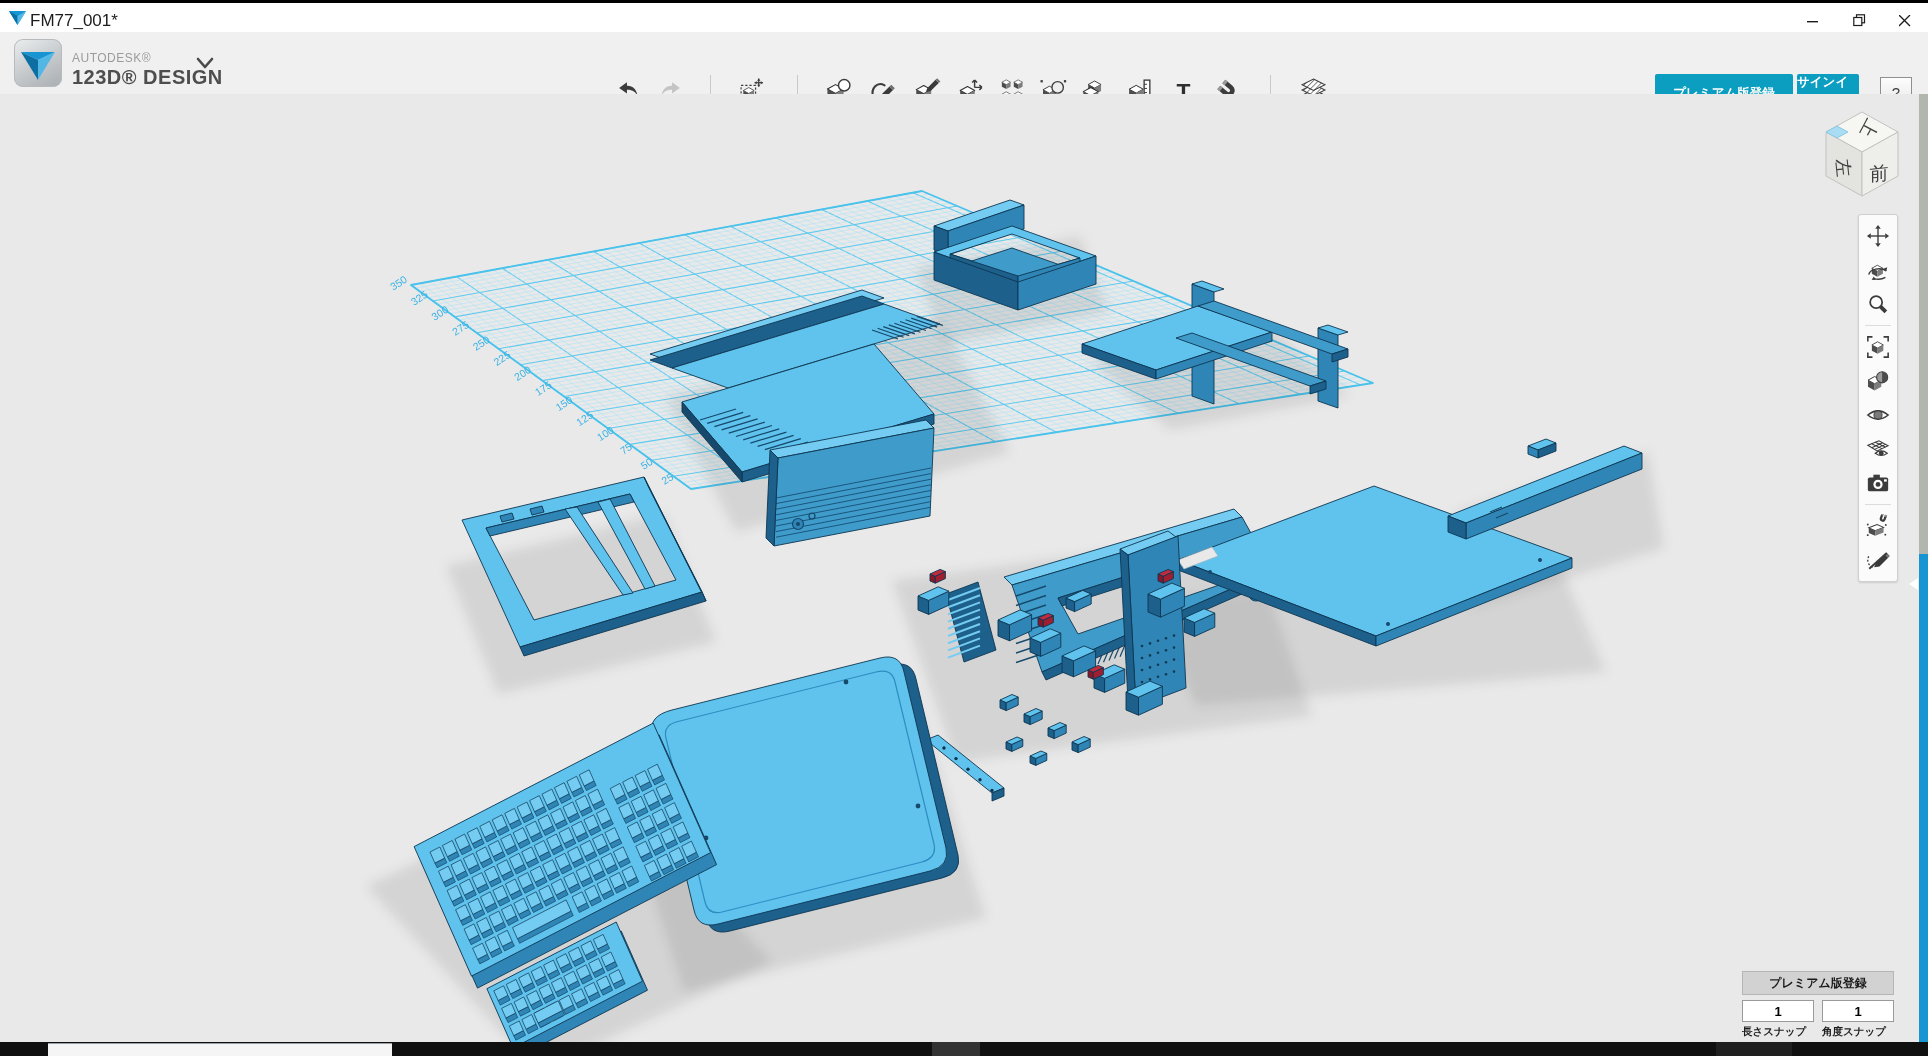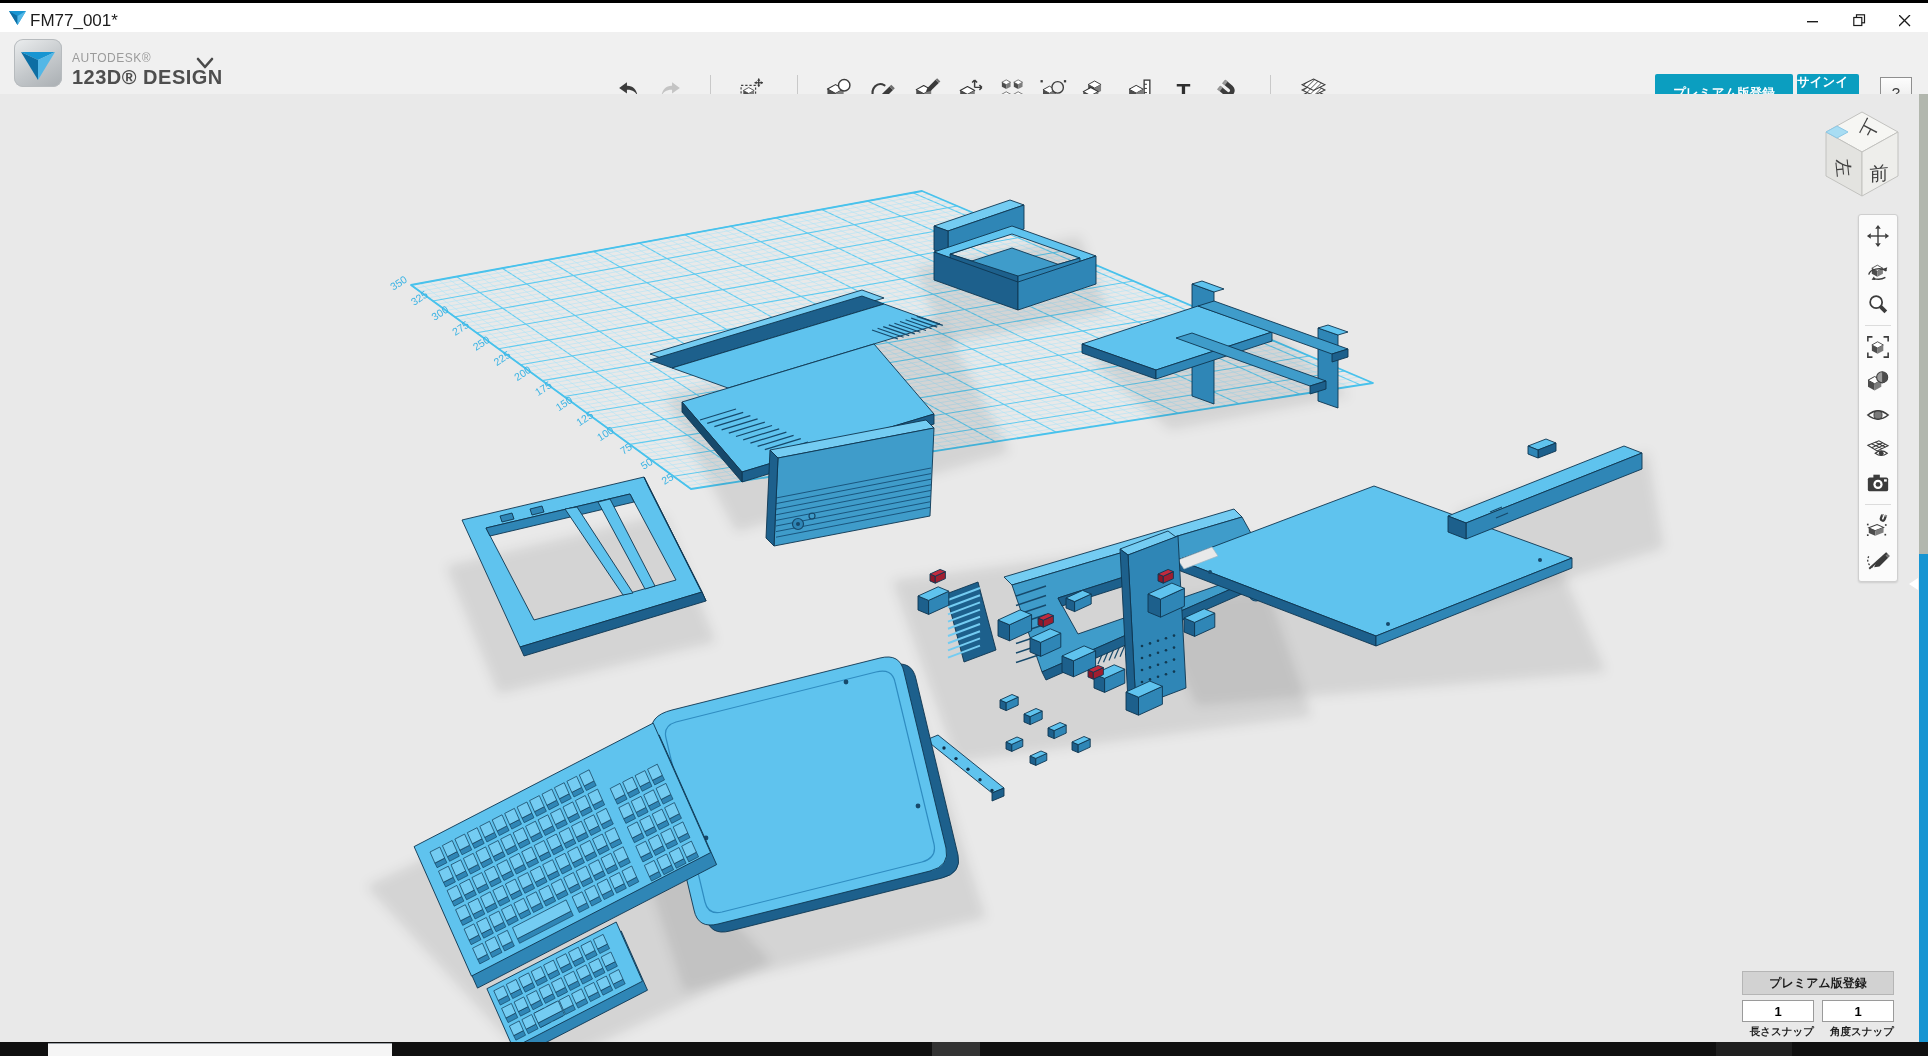--- a/index.html
+++ b/index.html
@@ -46,21 +46,21 @@
   .edge-arrow{position:absolute;left:1909px;top:484px;width:0;height:0;
       border-top:6px solid transparent;border-bottom:6px solid transparent;border-right:9px solid #fff;}
   
   .gridpanel{position:absolute;left:1742px;top:877px;width:156px;}
   .btn-editgrid{width:150px;height:22px;background:#d2d2d2;border:1px solid #b5b5b5;font-size:12px;font-weight:bold;color:#1c1c1c;
       display:flex;align-items:center;justify-content:center;cursor:pointer;font-family:"Liberation Sans",sans-serif;}
   .snaprow{display:flex;gap:8px;margin-top:5px;}
   .snapfld{width:70px;height:20px;border:1px solid #9a9a9a;background:#fff;text-align:center;font-size:13px;font-weight:bold;
       font-family:"Liberation Sans",sans-serif;padding:0;}
   .lblrow{display:flex;gap:8px;margin-top:3px;}
-  .snaplbl{width:72px;text-align:right;font-size:10.5px;font-weight:bold;color:#1c1c1c;}
+  .snaplbl{width:72px;text-align:left;font-size:10.5px;font-weight:bold;color:#1c1c1c;}
   
   .taskbar{position:absolute;left:0;top:1042px;width:1928px;height:14px;background:#101010;}
   .tb-search{position:absolute;left:48px;top:1px;width:344px;height:13px;background:#f5f5f5;border-top:1px solid #9aa0a6;}
   .tb-seg1{position:absolute;left:932px;top:0;width:48px;height:14px;background:#333;}
   .tb-seg2{position:absolute;left:1716px;top:0;width:76px;height:14px;background:#1f1f1f;}
   text{user-select:none;}
 </style>
 </head>
 <body>
 

